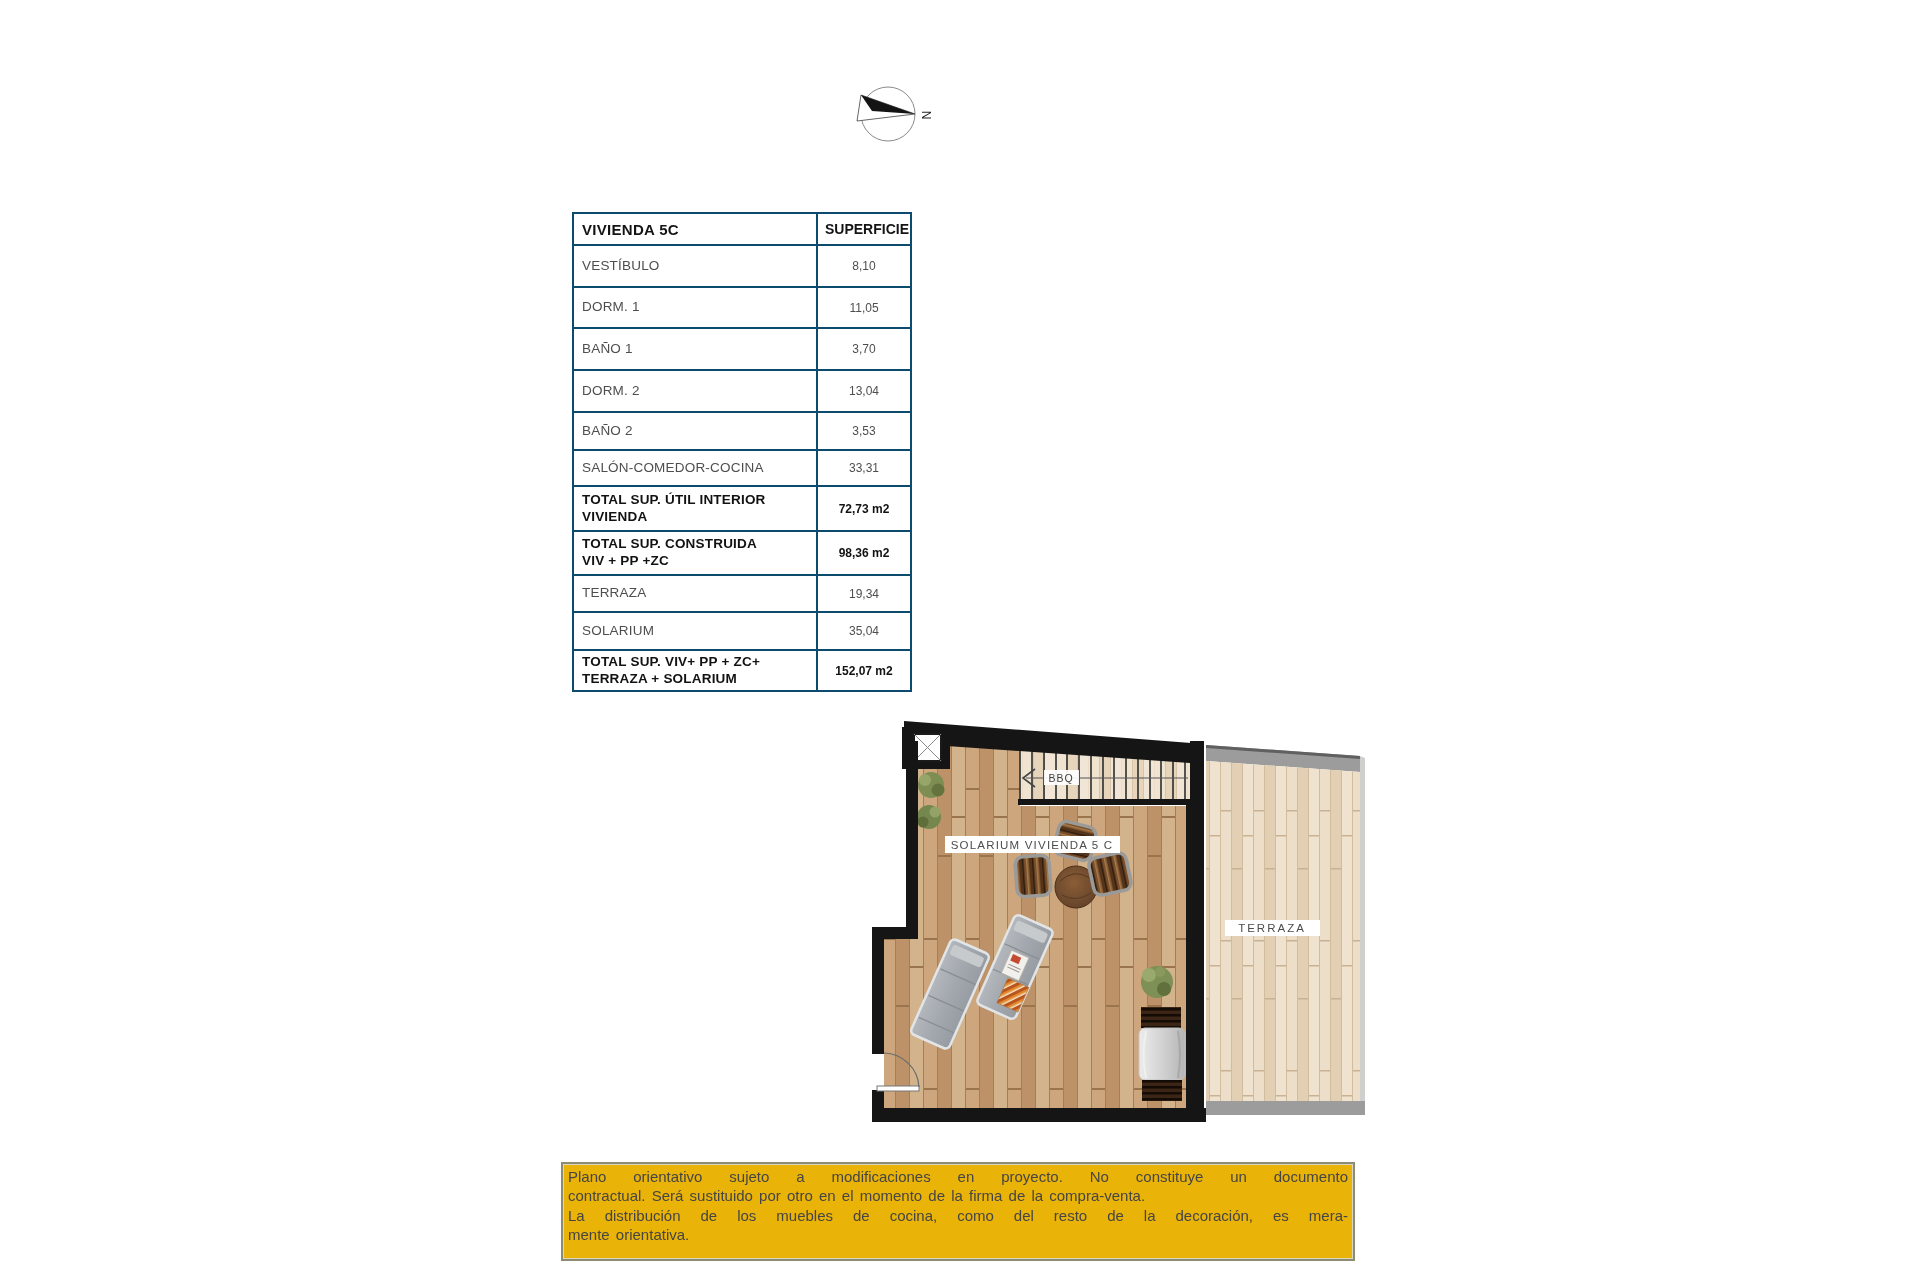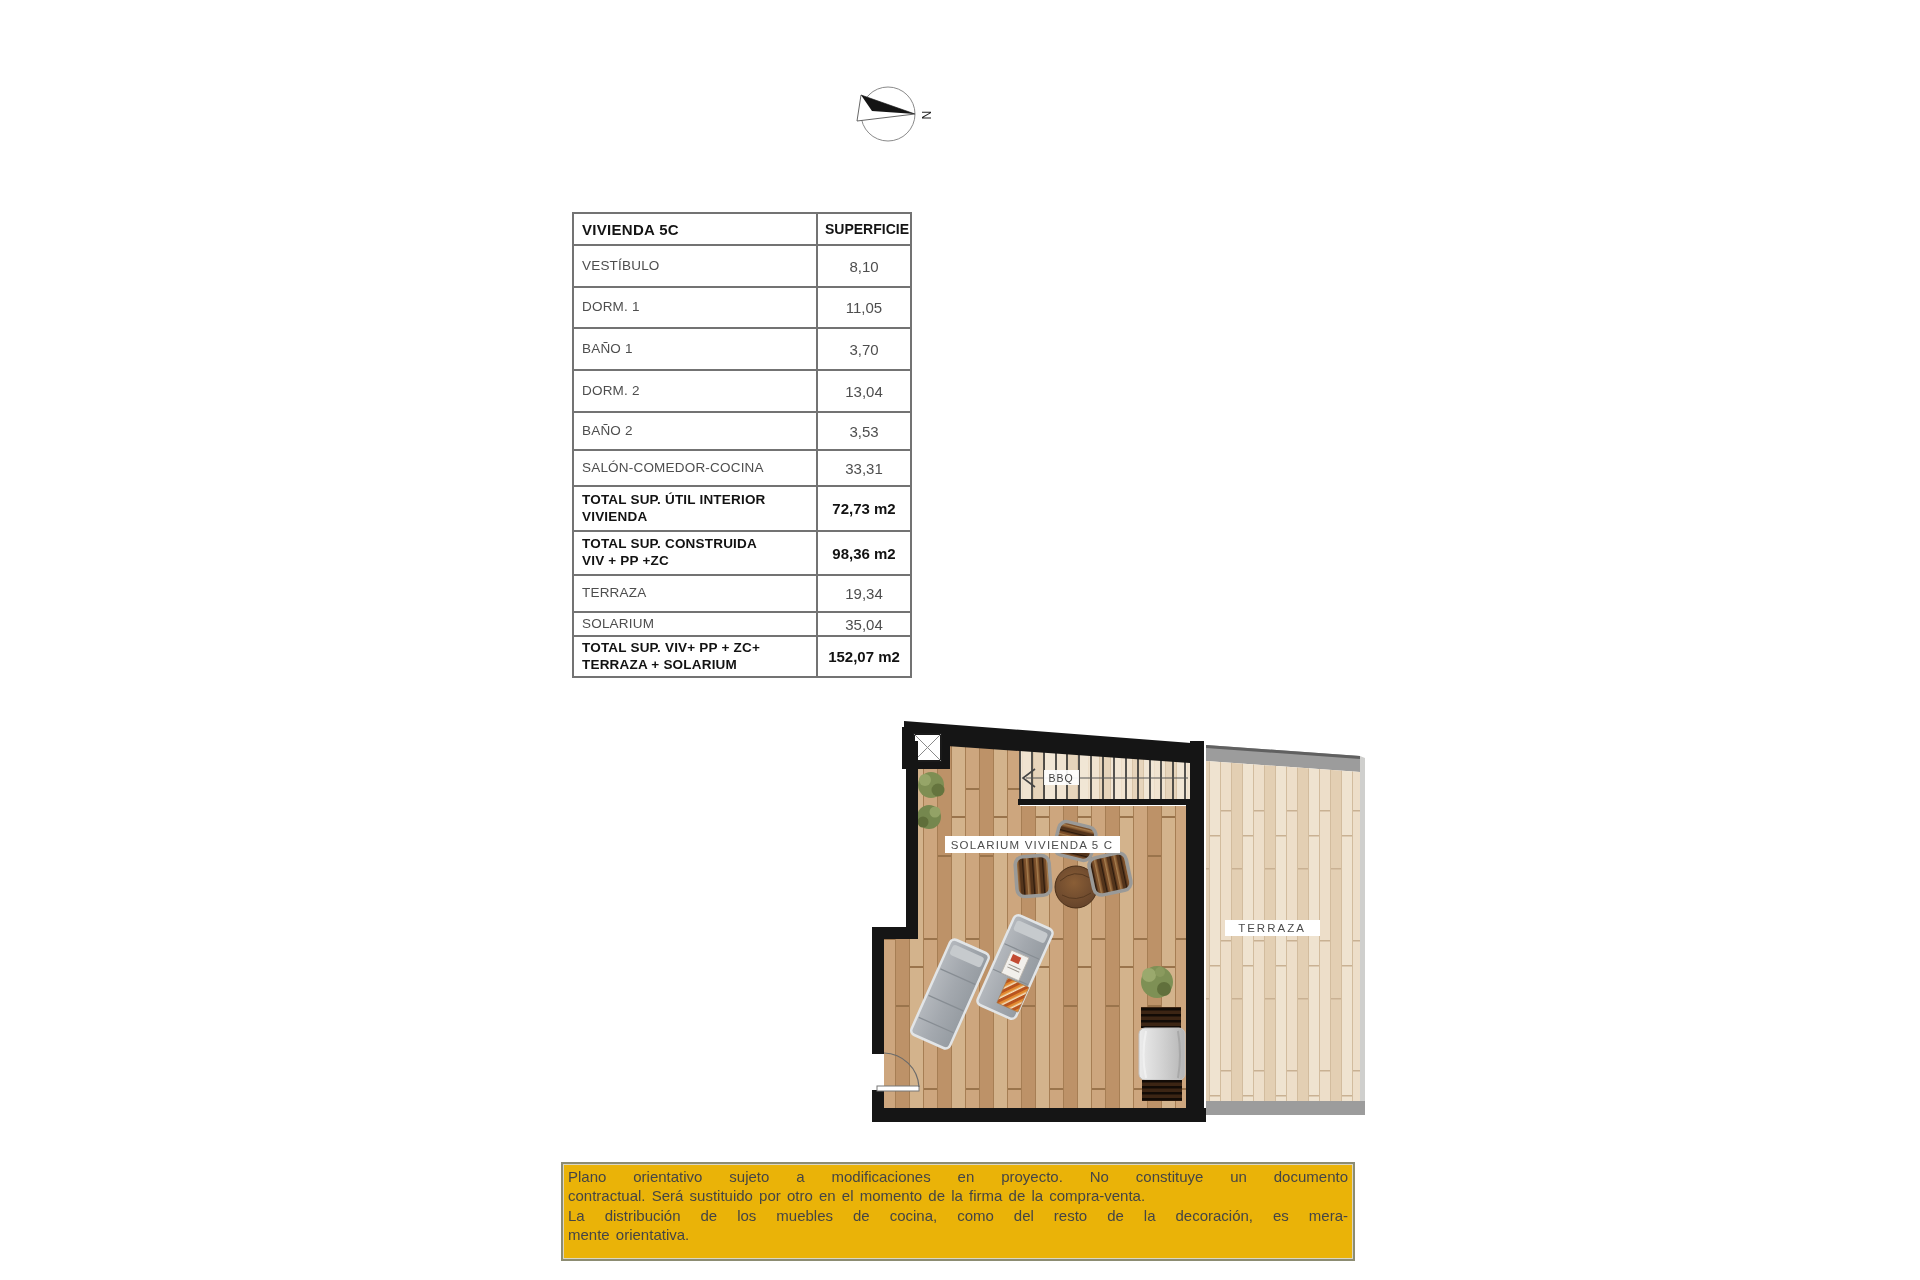--- a/index.html
+++ b/index.html
@@ -3,25 +3,25 @@
 <meta charset="utf-8">
 <style>
   html,body{margin:0;padding:0;background:#ffffff;}
   body{width:1920px;height:1280px;position:relative;font-family:"Liberation Sans",sans-serif;}
 
   
   #compass{position:absolute;left:845px;top:76px;}
 
   
   #area-table{position:absolute;left:572px;top:212px;border-collapse:collapse;table-layout:fixed;}
-  #area-table th,#area-table td{border:2px solid #737373;overflow:hidden;}
+  #area-table th,#area-table td{border:2px solid #0c4a6e;overflow:hidden;}
   #area-table th.lbl{width:233px;text-align:left;padding-left:8px;font-size:15px;color:#141414;letter-spacing:.3px;}
   #area-table th.val{width:90px;text-align:right;font-size:14px;color:#141414;}
   #area-table td.lbl{padding-left:8px;font-size:13.5px;color:#4e4e4e;letter-spacing:.2px;white-space:pre-line;line-height:1.25;}
-  #area-table td.val{text-align:center;font-size:15px;color:#4e4e4e;}
+  #area-table td.val{text-align:center;font-size:12px;color:#4e4e4e;}
   #area-table tr.bold td{color:#121212;font-weight:bold;}
 
   
   #plan{position:absolute;left:855px;top:715px;}
   .wall{fill:var(--wall,#151515);}
   .plan-label{font-size:11.5px;fill:#4c4c4c;letter-spacing:1.2px;}
   .bbq-label{font-size:10.5px;fill:#3f3f3f;letter-spacing:1px;}
   .compass-n{font-size:12px;fill:#222;}
 
   
@@ -79,21 +79,21 @@
       </tr>
       <tr class="bold" style="height: 44px;">
         <td class="lbl">TOTAL SUP. CONSTRUIDA
 VIV + PP +ZC</td>
         <td class="val">98,36 m2</td>
       </tr>
       <tr style="height: 37px;">
         <td class="lbl">TERRAZA</td>
         <td class="val">19,34</td>
       </tr>
-      <tr style="height: 24px;">
+      <tr style="height: 38px;">
         <td class="lbl">SOLARIUM</td>
         <td class="val">35,04</td>
       </tr>
       <tr class="bold" style="height: 41px;">
         <td class="lbl">TOTAL SUP. VIV+ PP + ZC+
 TERRAZA + SOLARIUM</td>
         <td class="val">152,07 m2</td>
       </tr>
     </tbody>
 </table>

